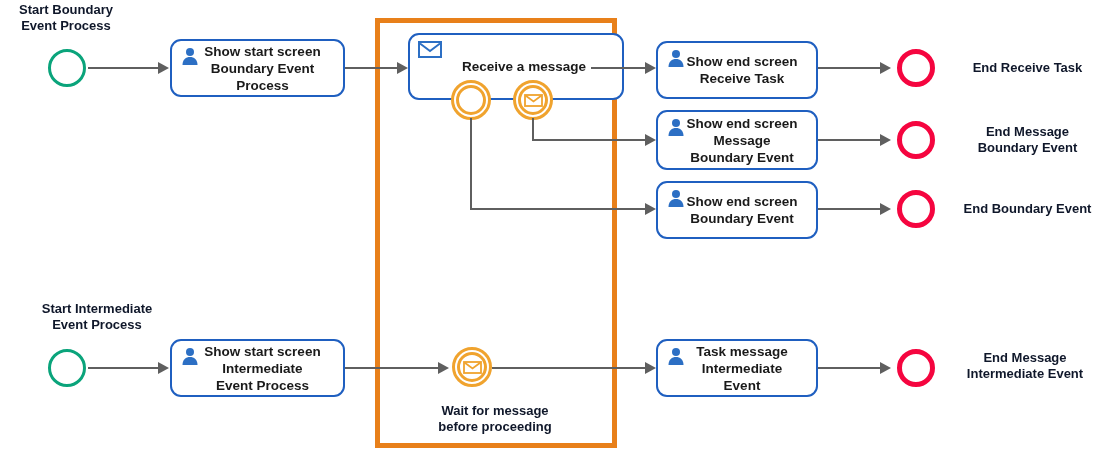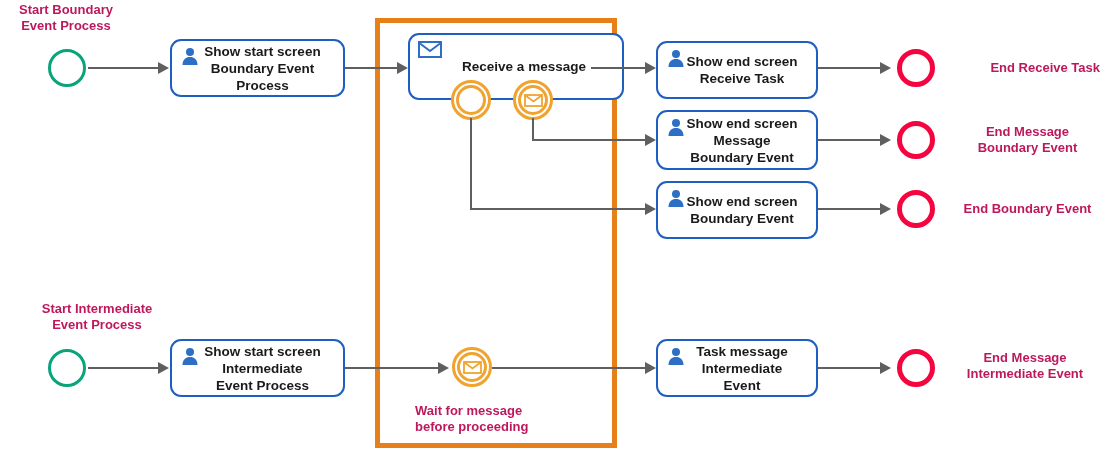--- a/index.html
+++ b/index.html
@@ -18,26 +18,26 @@
     background: #ffffff;
     overflow: hidden;
   }
   .abs { position: absolute; }
 
   
   .label {
     font-family: "Liberation Sans", sans-serif;
     font-size: 13px;
     font-weight: bold;
-    color: #be185d;
+    color: #0f172a;
     line-height: 16px;
     white-space: pre-line;
     text-align: center;
   }
-  .label.left-align { text-align: left; }
+  .label.left-align { text-align: center; }
 
   
   .event-circle {
     border-radius: 50%;
     box-sizing: border-box;
     background: #ffffff;
   }
   .start-event {
     width: 38px; height: 38px;
     border: 3px solid #0aa47b;
@@ -189,21 +189,21 @@
     </span>
     <span class="task-label">Show end screen
 Receive Task</span>
   </div>
 
   <div class="abs conn h" style="left:818px; top:67px; width:64px;"></div>
   <div class="abs arrowhead" style="left:880px; top:62px;"></div>
 
   <div class="abs event-circle end-event" style="left:897px; top:49px;"></div>
 
-  <div class="abs label" style="left:955px; top:60px; width:145px;text-align:right;">End Receive Task</div>
+  <div class="abs label" style="left:955px; top:60px; width:145px;">End Receive Task</div>
 
   <div class="abs task" style="left:656px; top:110px; width:162px; height:60px; position:absolute;">
     <span class="user-icon">
       <svg width="20" height="20" viewBox="0 0 20 20" aria-hidden="true">
         <circle cx="10" cy="6" r="4" fill="#2c6fc4"></circle>
         <path d="M2.5 19 C2.5 13.4 6 11 10 11 C14 11 17.5 13.4 17.5 19 Z" fill="#2c6fc4"></path>
       </svg>
     </span>
     <span class="task-label">Show end screen
 Message

